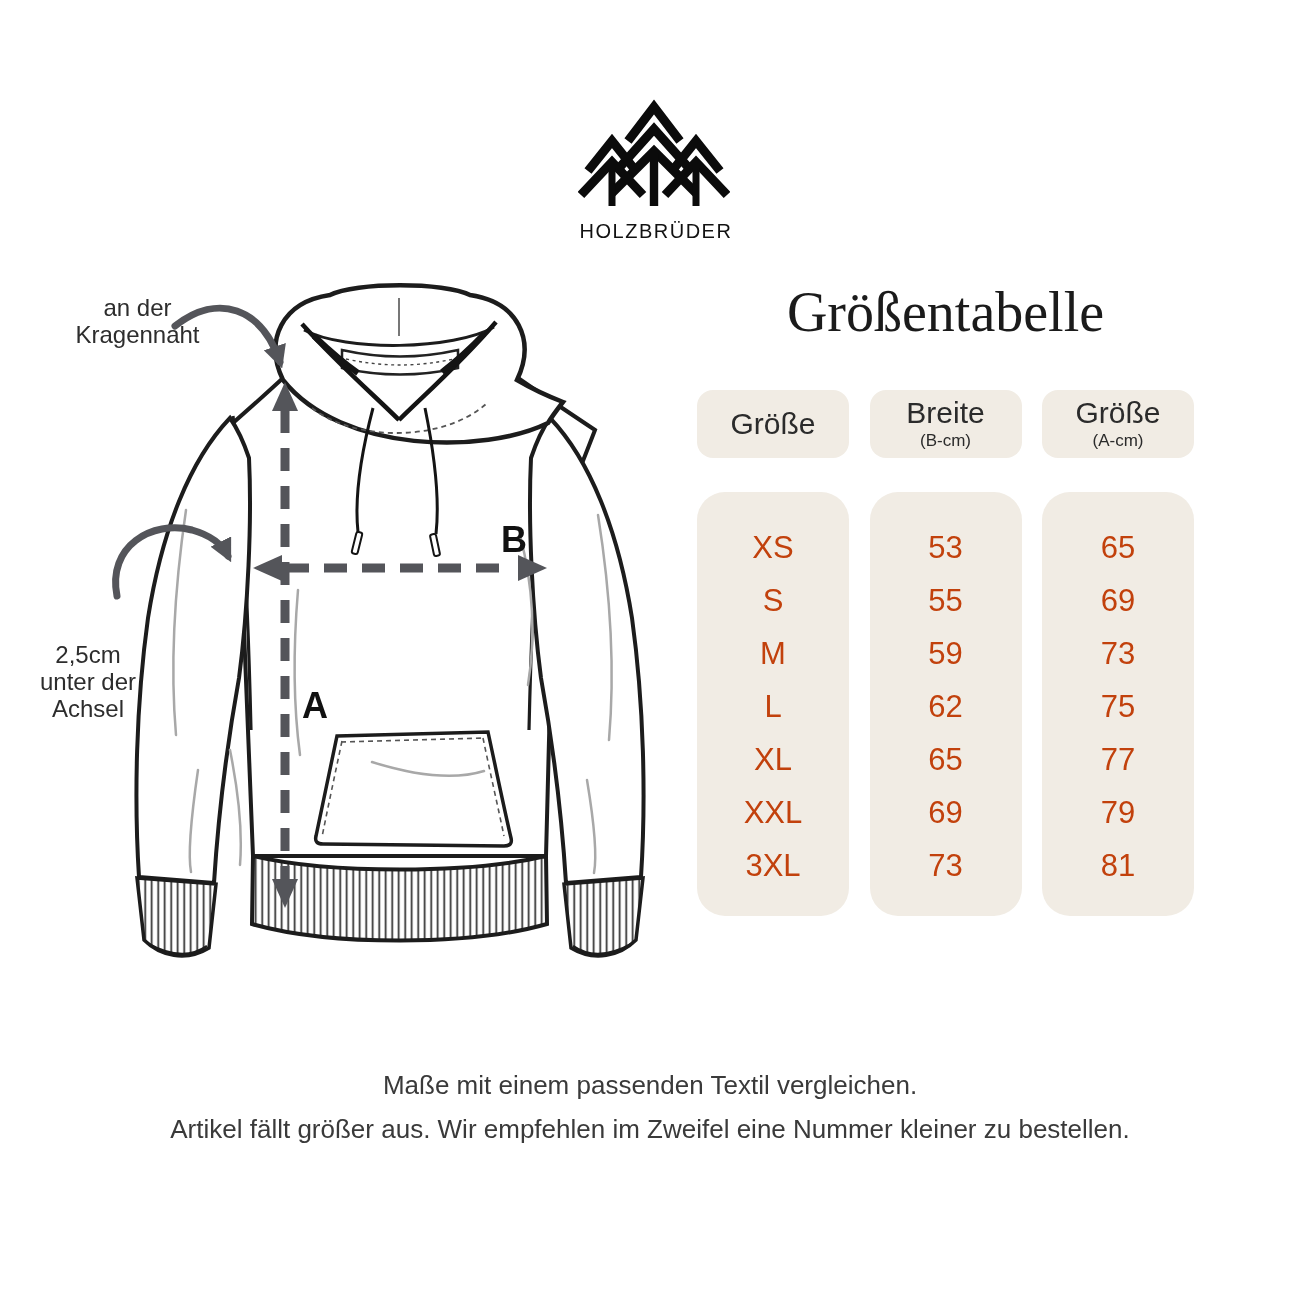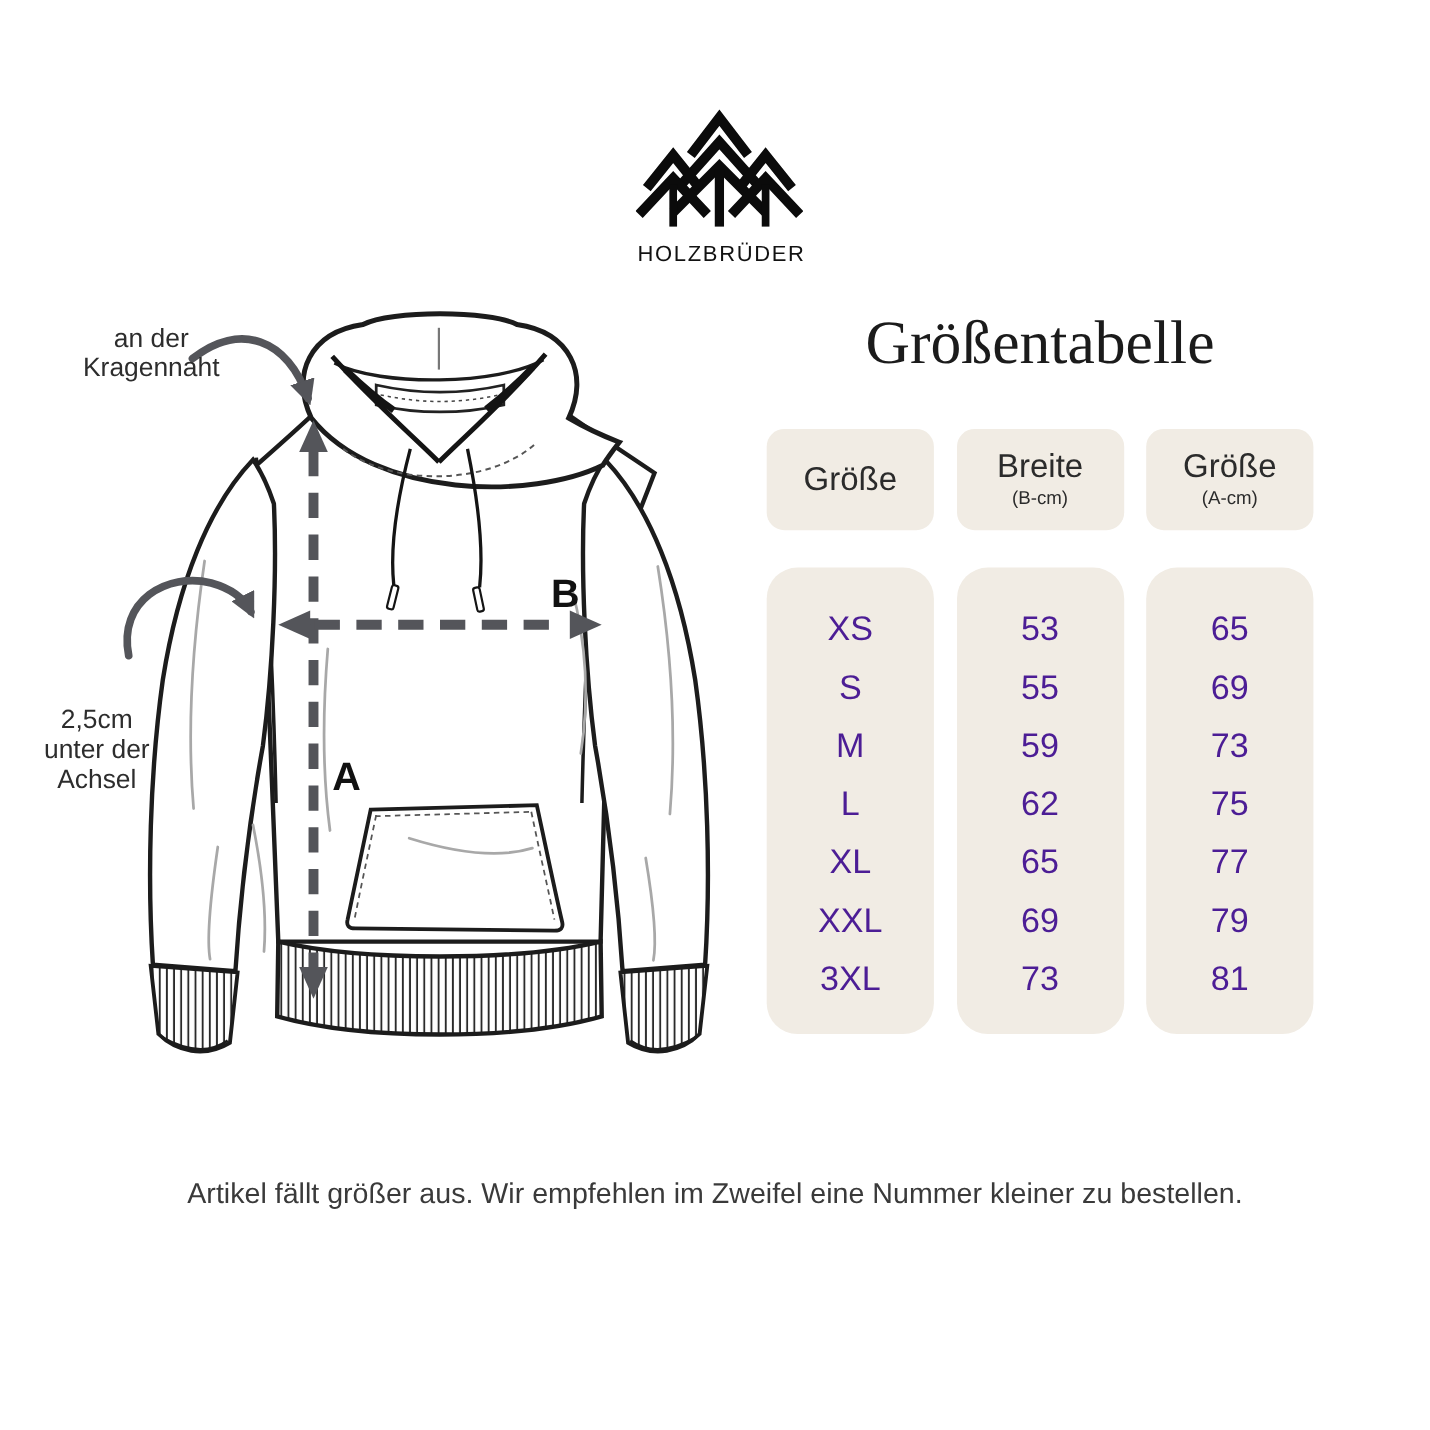--- a/index.html
+++ b/index.html
@@ -20,31 +20,31 @@
   .note-collar{left:55px;top:294px;width:165px;}
   .note-armpit{left:9px;top:629px;width:158px;margin-top:12px;}
   
   .table-title{
     left:697px;top:280px;width:497px;text-align:center;
     font-family:"Liberation Serif", serif;font-size:56px;color:#1b1b1b;
   }
   .size-table{left:697px;top:390px;width:497px;}
   .hdr-row,.body-row{display:grid;grid-template-columns:152px 152px 152px;column-gap:20.5px;}
   .hdr-cell{
-    height:92px;background:#f1ece4;border-radius:16px;
+    height:68px;background:#f1ece4;border-radius:16px;
     display:flex;flex-direction:column;align-items:center;justify-content:center;
   }
   .hdr-main{font-size:30px;color:#2b2b2b;line-height:32px;}
   .hdr-sub{font-size:17px;color:#2b2b2b;line-height:23px;}
   .body-row{margin-top:34px;}
   .body-col{
     height:424px;background:#f1ece4;border-radius:28px;
     display:flex;flex-direction:column;align-items:center;padding-top:29px;box-sizing:border-box;
   }
-  .cell-val{height:53px;display:flex;align-items:center;font-size:31px;color:#4c1d95;text-align:center;}
+  .cell-val{height:53px;display:flex;align-items:center;font-size:31px;color:#c2410c;text-align:center;}
   
   .footer{left:0;top:1063px;width:1300px;text-align:center;font-size:26px;line-height:44px;color:#3a3a3a;}
 </style>
 </head>
 <body>
 
 <div class="canvas">
 
   <svg class="abs" style="left:578px;top:96px;width:152px;height:122px;" viewBox="0 0 152 122" aria-hidden="true">
     <g stroke="#0b0b0b" stroke-width="9" fill="none">
@@ -222,16 +222,17 @@
         <span class="cell-val">73</span>
         <span class="cell-val">75</span>
         <span class="cell-val">77</span>
         <span class="cell-val">79</span>
         <span class="cell-val">81</span>
       </div>
     </div>
   </div>
 
   <div class="abs footer">
+    <div>Maße mit einem passenden Textil  vergleichen.</div>
     <div>Artikel fällt größer aus. Wir empfehlen im Zweifel eine Nummer kleiner zu bestellen.</div>
   </div>
 
 </div>
 
 </body></html>

